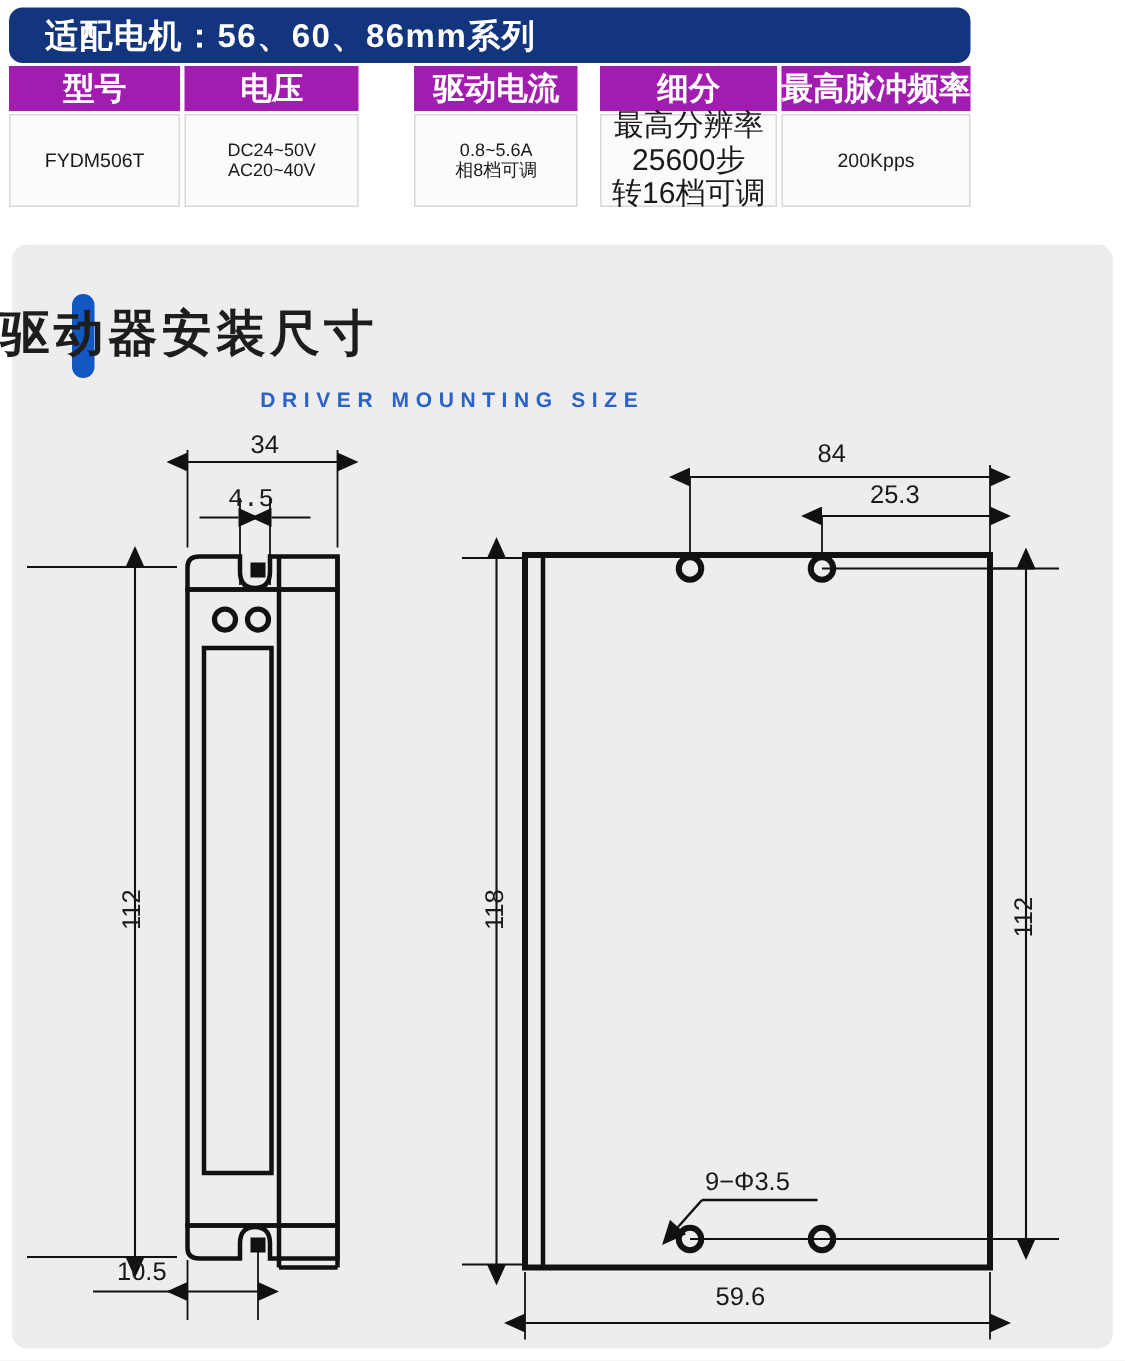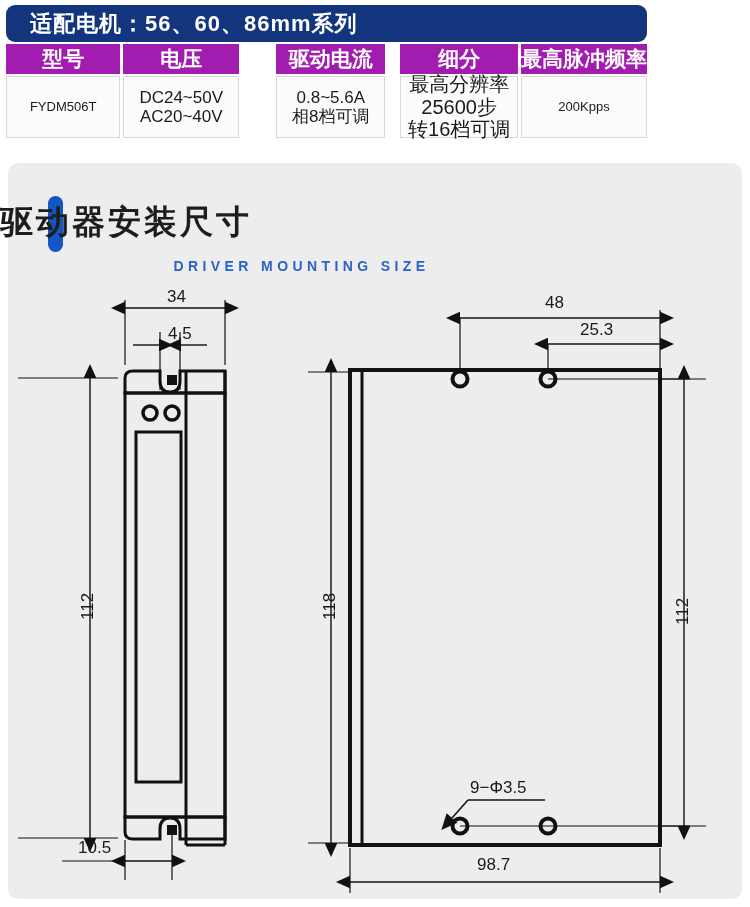--- a/index.html
+++ b/index.html
@@ -55,21 +55,21 @@
   .spec-cell{
     background:#fbfbfb;
     border:1px solid #d8d8d8;
     color:#1a1a1a;
     height:62px;
     display:flex;flex-direction:column;
     align-items:center;justify-content:center;
     box-sizing:border-box;
     line-height:1.12;
   }
-  .spec-cell .l{font-size:17px;white-space:nowrap;}
+  .spec-cell .l{font-size:12px;white-space:nowrap;}
   .spec-cell.small .l{font-size:20px;}
   .spec-cell.one .l{font-size:13px;}
 
   
   .panel{
     position:absolute;
     left:8px;top:163px;
     width:734px;height:736px;
     background:#ededed;
     border-radius:10px;
@@ -236,22 +236,22 @@
 
   <line x1="468" y1="800" x2="545" y2="800" stroke="#111" stroke-width="1.6"></line>
   <line x1="468" y1="800" x2="452" y2="818" stroke="#111" stroke-width="1.6" marker-end="url(#aR)"></line>
 
   <line x1="350" y1="848" x2="350" y2="893" stroke="#111" stroke-width="1.2"></line>
   <line x1="660" y1="848" x2="660" y2="893" stroke="#111" stroke-width="1.2"></line>
   <line x1="350" y1="882" x2="660" y2="882" stroke="#111" stroke-width="1.4" marker-start="url(#aL)" marker-end="url(#aR)"></line>
 </svg>
 
 <div class="dim" style="left:167px;top:287px;">34</div>
-<div class="dim" style="left:168px;top:324px;">4.5</div>
+<div class="dim" style="left:152px;top:324px;font-family:Liberation Mono, monospace;">4.5</div>
 <div class="dim dimv" style="left:78px;top:620px;">112</div>
 <div class="dim" style="left:78px;top:838px;">10.5</div>
 
-<div class="dim" style="left:545px;top:293px;">48</div>
+<div class="dim" style="left:545px;top:293px;">84</div>
 <div class="dim" style="left:580px;top:320px;">25.3</div>
 <div class="dim dimv" style="left:320px;top:620px;">118</div>
 <div class="dim dimv" style="left:673px;top:625px;">112</div>
 <div class="dim" style="left:470px;top:778px;">9−Φ3.5</div>
-<div class="dim" style="left:477px;top:855px;">98.7</div>
+<div class="dim" style="left:477px;top:855px;">59.6</div>
 
 </body></html>

